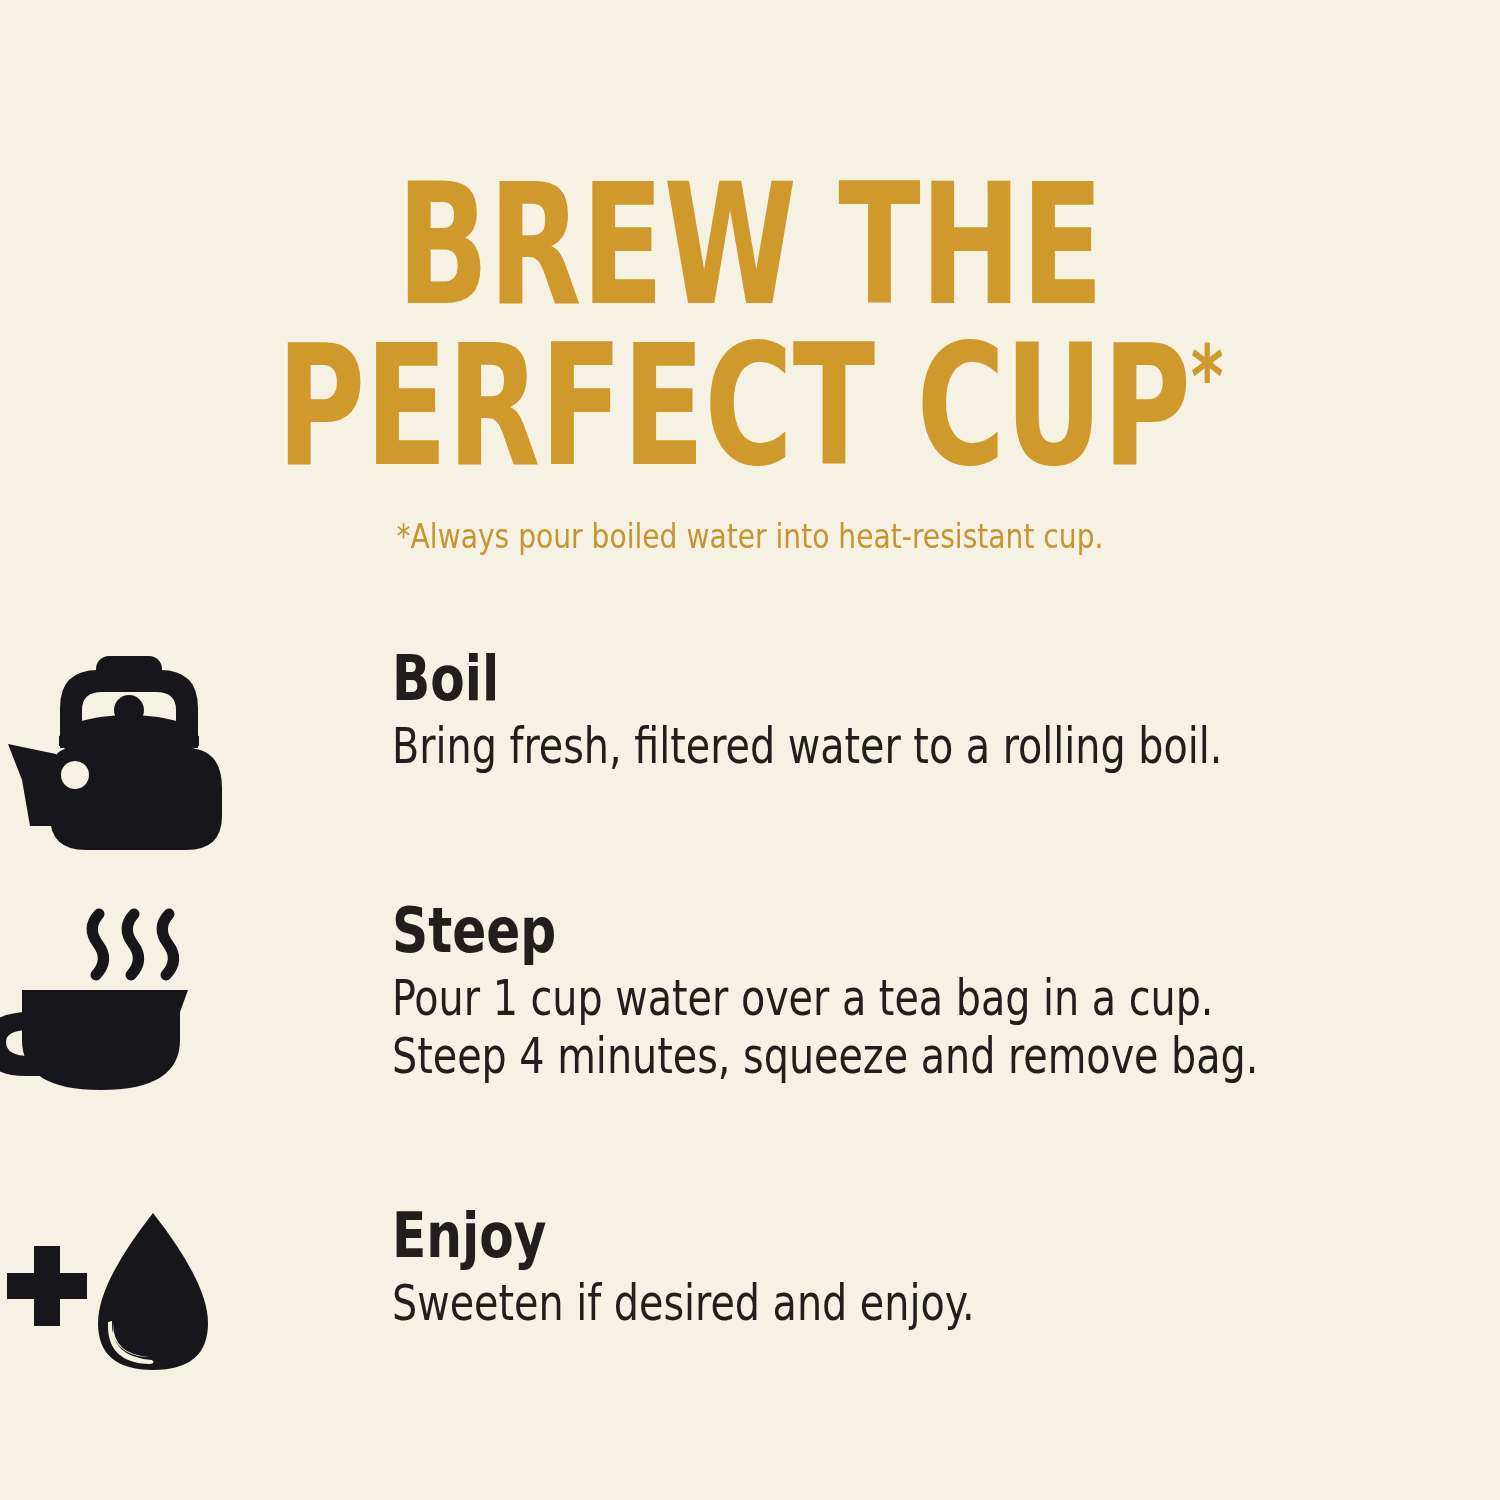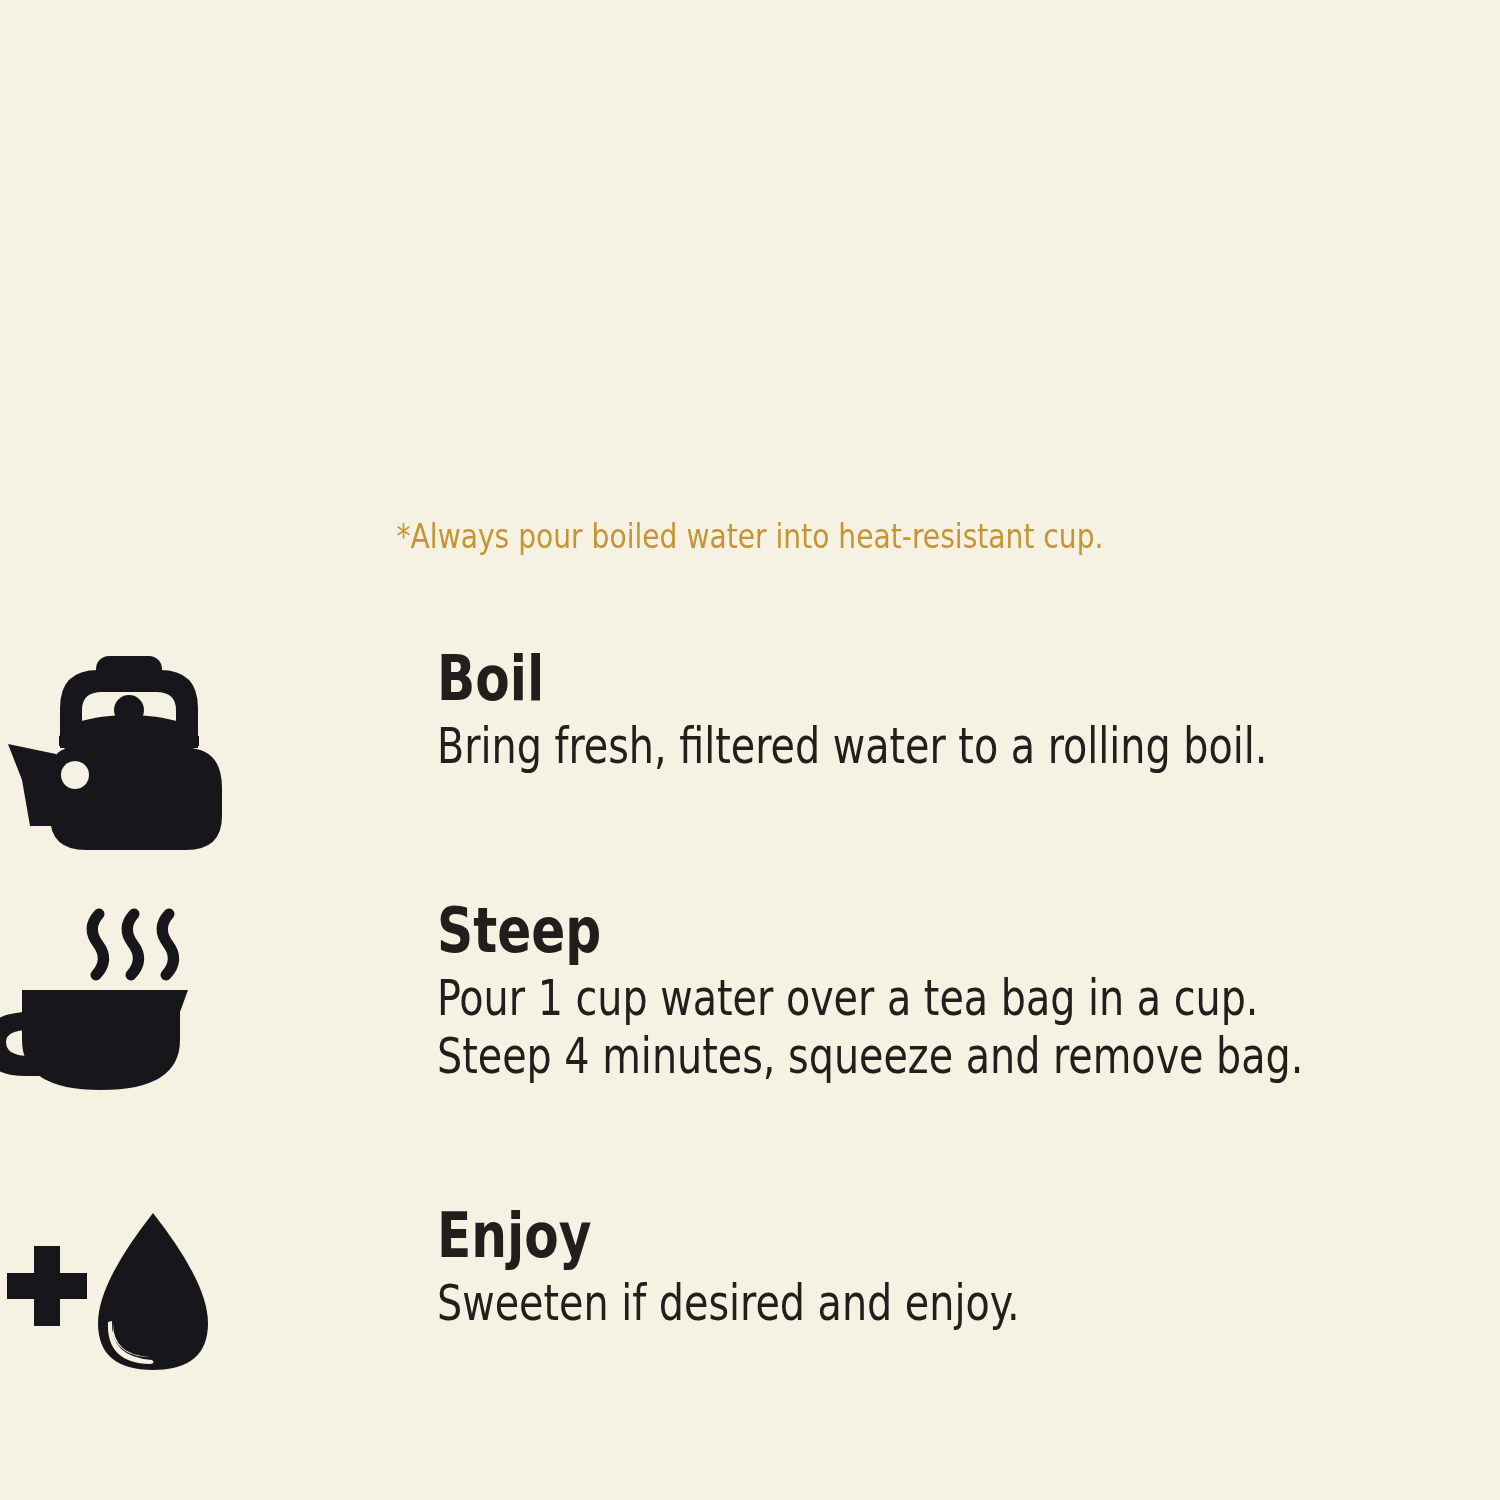--- a/index.html
+++ b/index.html
@@ -44,21 +44,21 @@
     white-space:nowrap;
   }
 
   
   .step { position:absolute; left:0; right:0; }
   .step-1 { top:648px; }
   .step-2 { top:900px; }
   .step-3 { top:1205px; }
 
   .step-icon { position:absolute; left:0; top:0; width:380px; height:230px; }
-  .step-text { position:absolute; left:392px; top:0; right:40px;margin-left:45px; }
+  .step-text { position:absolute; left:392px; top:0; right:40px; }
 
   .step-title {
     color:#211E1B;
     font-family:"DejaVu Sans Condensed","Liberation Sans Narrow","Liberation Sans", sans-serif;
     font-weight:bold;
     font-stretch:condensed;
     font-size:62px;
     line-height:1.0;
     transform:scaleX(0.90);
     transform-origin:left center;
@@ -77,20 +77,24 @@
   }
   .step-body .bline { display:block; }
 
   svg { display:block; }
 </style>
 </head>
 <body>
 
 <div class="page">
 
+  <div class="headline">
+    <span class="headline-line l1">BREW THE</span>
+    <span class="headline-line l2"><span>PERFECT CUP</span><span class="asterisk">*</span></span>
+  </div>
 
   <div class="footnote">*Always pour boiled water into heat-resistant cup.</div>
 
   <div class="step step-1">
     <div class="step-icon">
       <svg width="380" height="230" viewBox="0 0 380 230">
         <g fill="#17161A">
 
           <path d="M60 60 Q60 22 98 22 L160 22 Q198 22 198 60 L198 100 L176 100 L176 62
                    Q176 44 156 44 L102 44 Q82 44 82 62 L82 100 L60 100 Z"></path>

